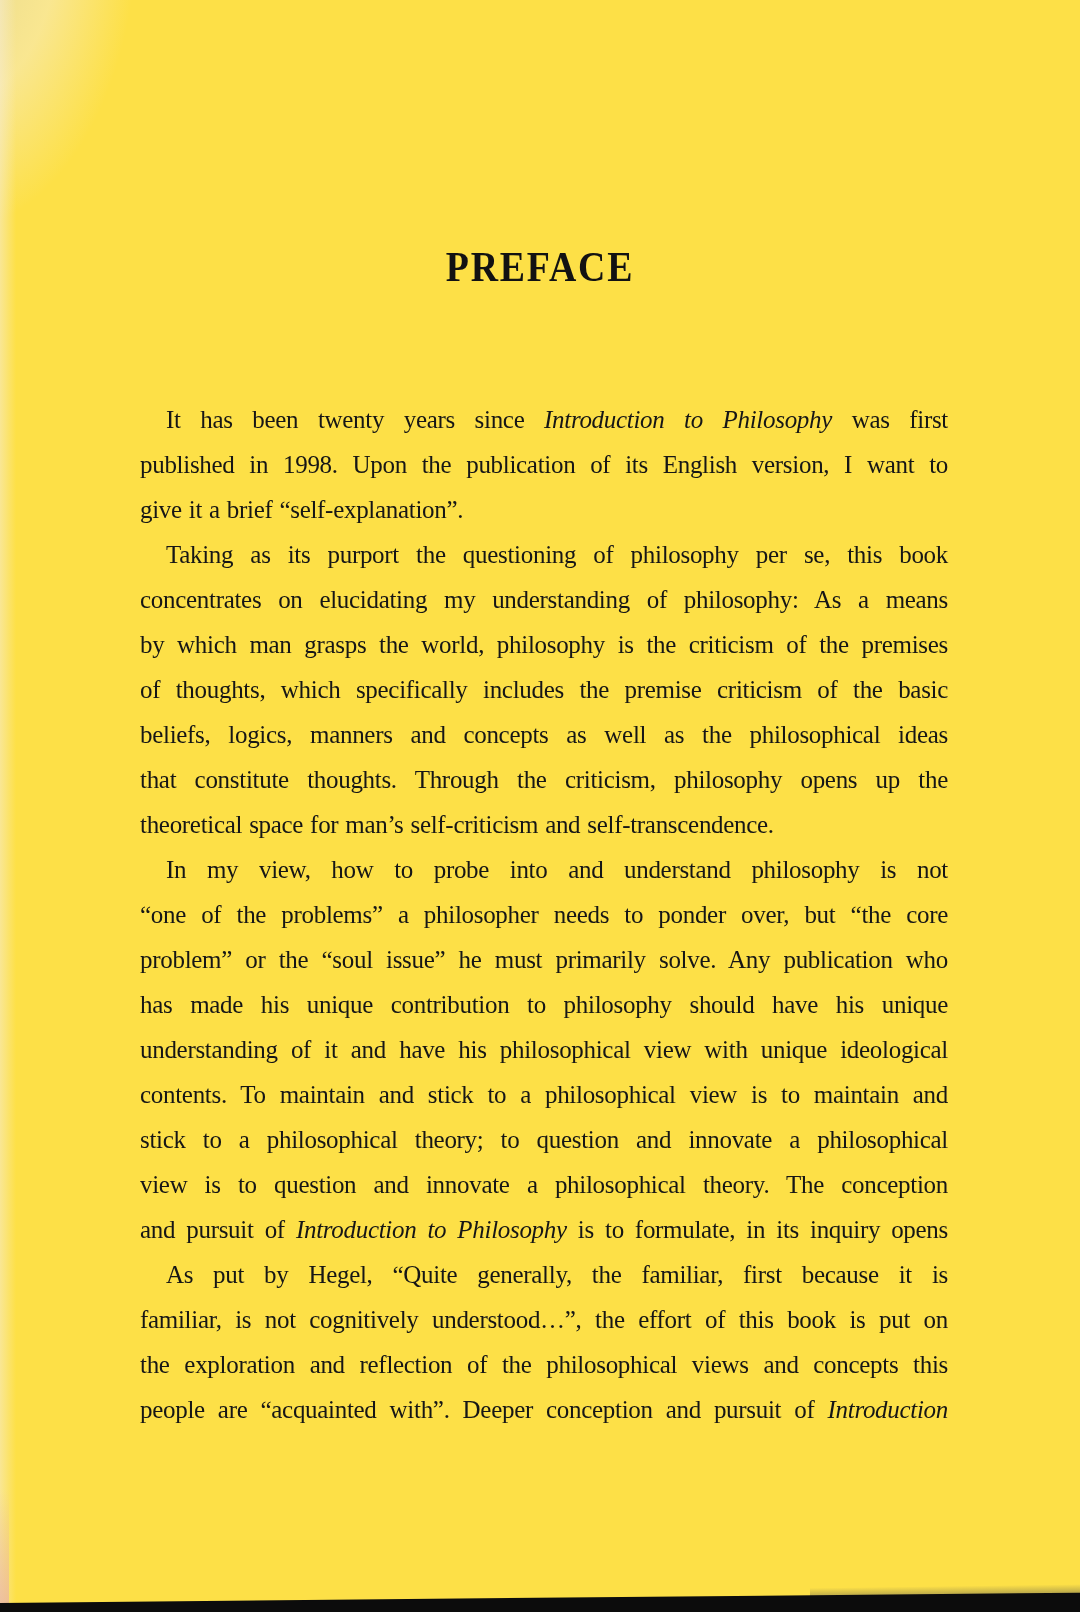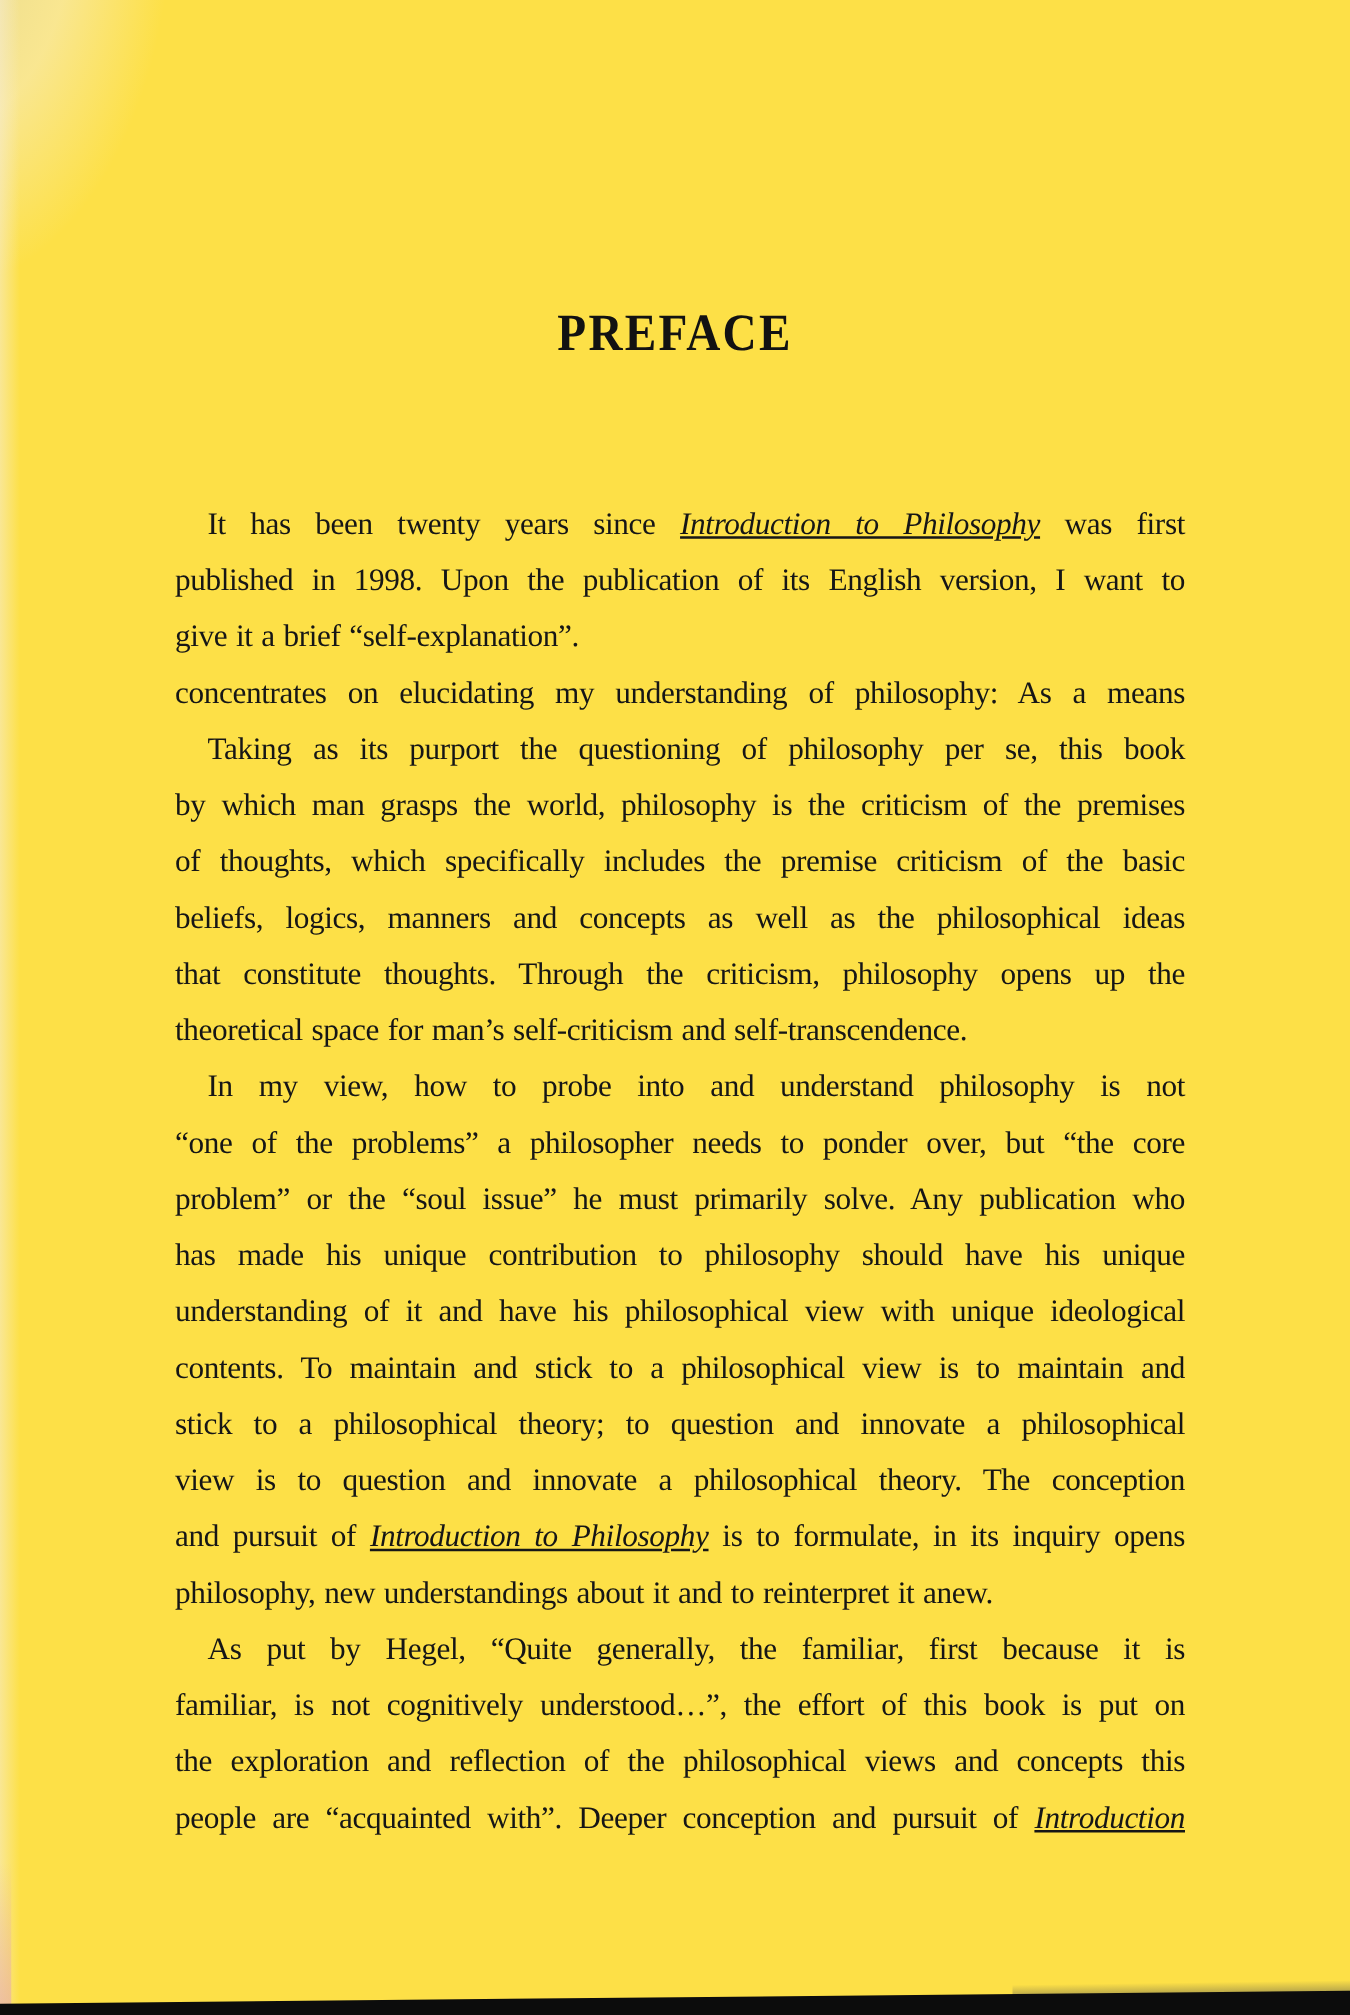--- a/index.html
+++ b/index.html
@@ -77,60 +77,59 @@
     font-size: 25px;
     letter-spacing: -0.3px;
     word-spacing: 1px;
     text-align: justify;
     text-align-last: justify;
     white-space: nowrap;
     overflow: visible;
   }
   .line.no-just { text-align-last: left; }
   .line.indent { padding-left: 26px; }
-  .line i { font-style: italic; text-decoration: underline; }
+  .line i { font-style: italic; }
 </style>
 </head>
 <body>
 
 <div class="page">
   <div class="corner-blob"></div>
   <div class="left-edge-strip"></div>
   <div class="pink-sliver"></div>
   <div class="bottom-smudge"></div>
   <div class="bottom-edge-wedge"></div>
 
   <h1 class="page-title">PREFACE</h1>
 
   <div class="preface-body">
       <div class="paragraph">
         <div class="line indent"><span>It has been twenty years since </span><i>Introduction to Philosophy</i><span> was first</span></div>
         <div class="line"><span>published in 1998. Upon the publication of its English version, I want to</span></div>
         <div class="line no-just"><span>give it a brief “self-explanation”.</span></div>
       </div>
       <div class="paragraph">
+        <div class="line indent"><span>Taking as its purport the questioning of philosophy per se, this book</span></div>
         <div class="line"><span>concentrates on elucidating my understanding of philosophy: As a means</span></div>
-        <div class="line indent"><span>Taking as its purport the questioning of philosophy per se, this book</span></div>
         <div class="line"><span>by which man grasps the world, philosophy is the criticism of the premises</span></div>
         <div class="line"><span>of thoughts, which specifically includes the premise criticism of the basic</span></div>
         <div class="line"><span>beliefs, logics, manners and concepts as well as the philosophical ideas</span></div>
         <div class="line"><span>that constitute thoughts. Through the criticism, philosophy opens up the</span></div>
         <div class="line no-just"><span>theoretical space for man’s self-criticism and self-transcendence.</span></div>
       </div>
       <div class="paragraph">
         <div class="line indent"><span>In my view, how to probe into and understand philosophy is not</span></div>
         <div class="line"><span>“one of the problems” a philosopher needs to ponder over, but “the core</span></div>
         <div class="line"><span>problem” or the “soul issue” he must primarily solve. Any publication who</span></div>
         <div class="line"><span>has made his unique contribution to philosophy should have his unique</span></div>
         <div class="line"><span>understanding of it and have his philosophical view with unique ideological</span></div>
         <div class="line"><span>contents. To maintain and stick to a philosophical view is to maintain and</span></div>
         <div class="line"><span>stick to a philosophical theory; to question and innovate a philosophical</span></div>
         <div class="line"><span>view is to question and innovate a philosophical theory. The conception</span></div>
         <div class="line"><span>and pursuit of </span><i>Introduction to Philosophy</i><span> is to formulate, in its inquiry opens</span></div>
-        <div class="line no-just"><span>philosophy, new understandings about it and to reinterpret it anew.</span></div>
       </div>
       <div class="paragraph">
         <div class="line indent"><span>As put by Hegel, “Quite generally, the familiar, first because it is</span></div>
         <div class="line"><span>familiar, is not cognitively understood…”, the effort of this book is put on</span></div>
         <div class="line"><span>the exploration and reflection of the philosophical views and concepts this</span></div>
         <div class="line"><span>people are “acquainted with”. Deeper conception and pursuit of </span><i>Introduction</i></div>
       </div>
     </div>
 </div>
 

